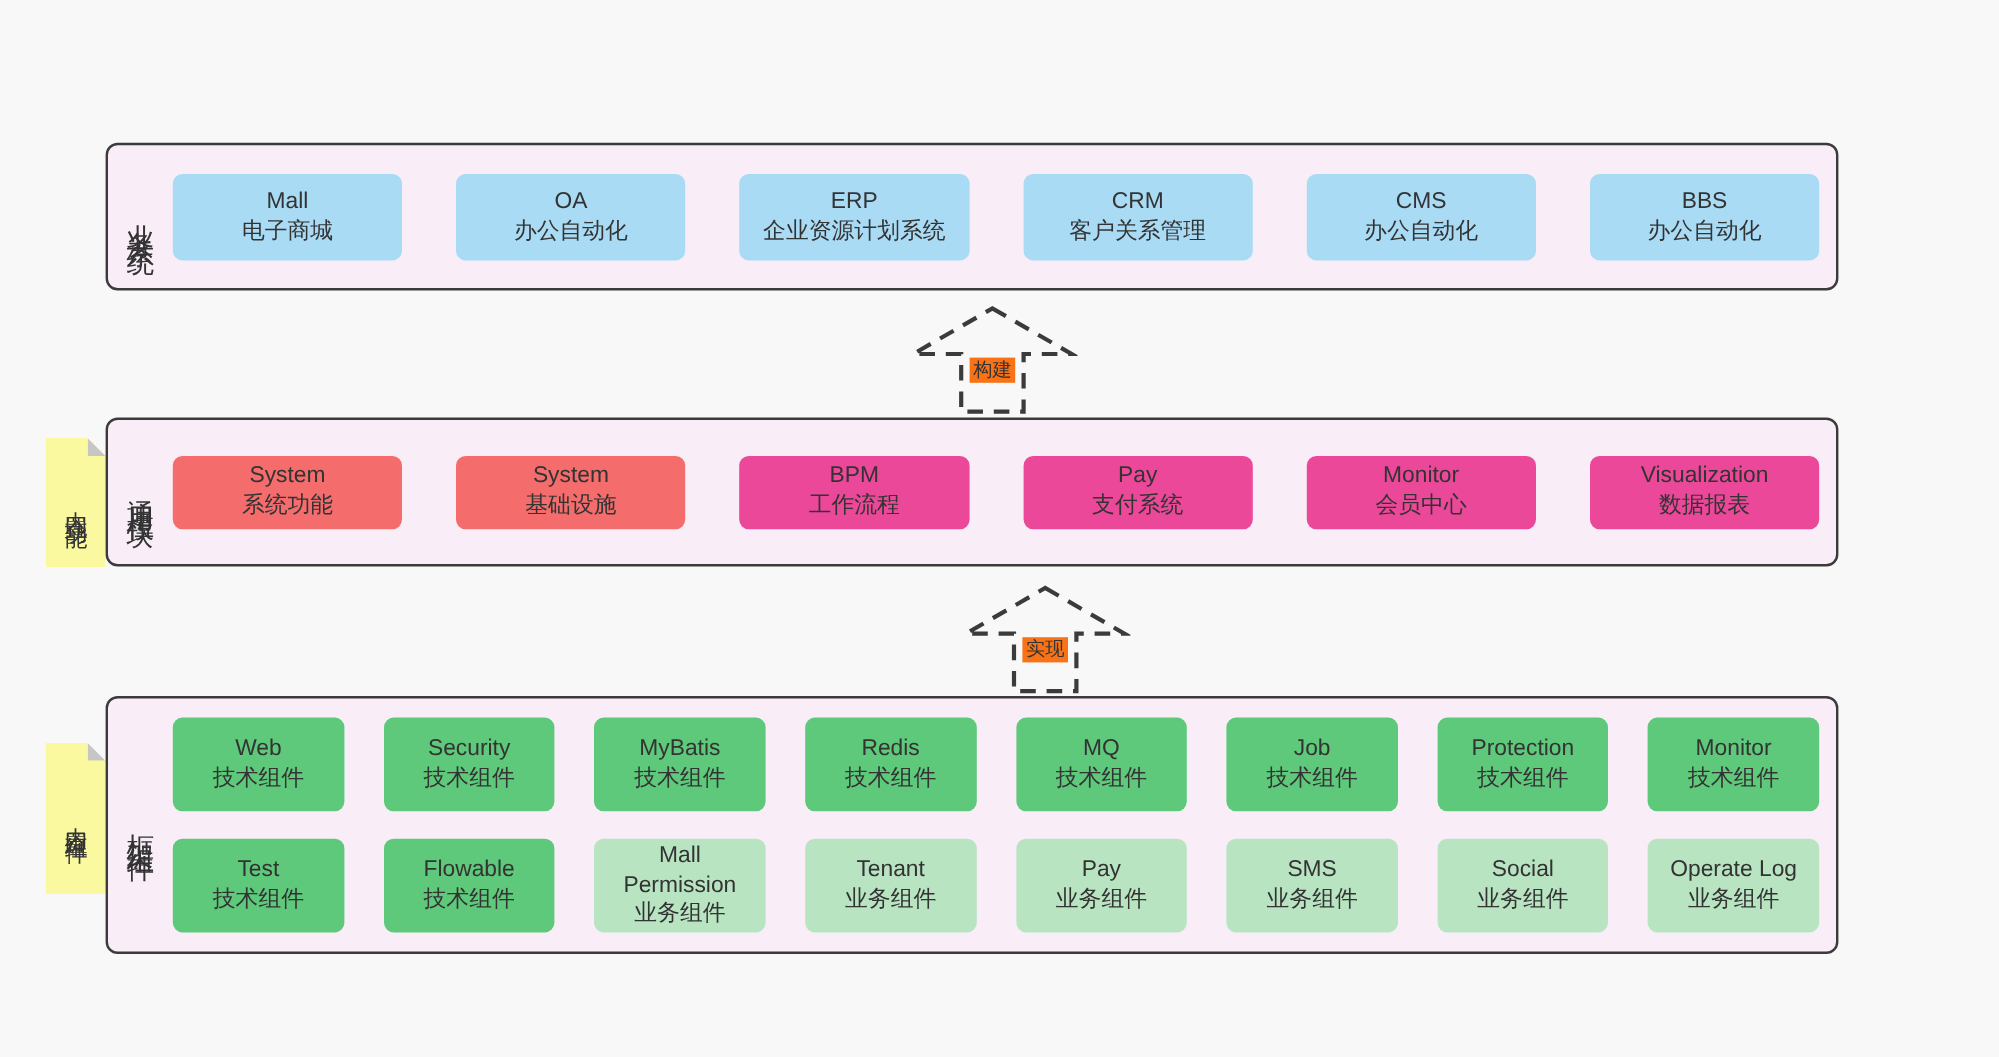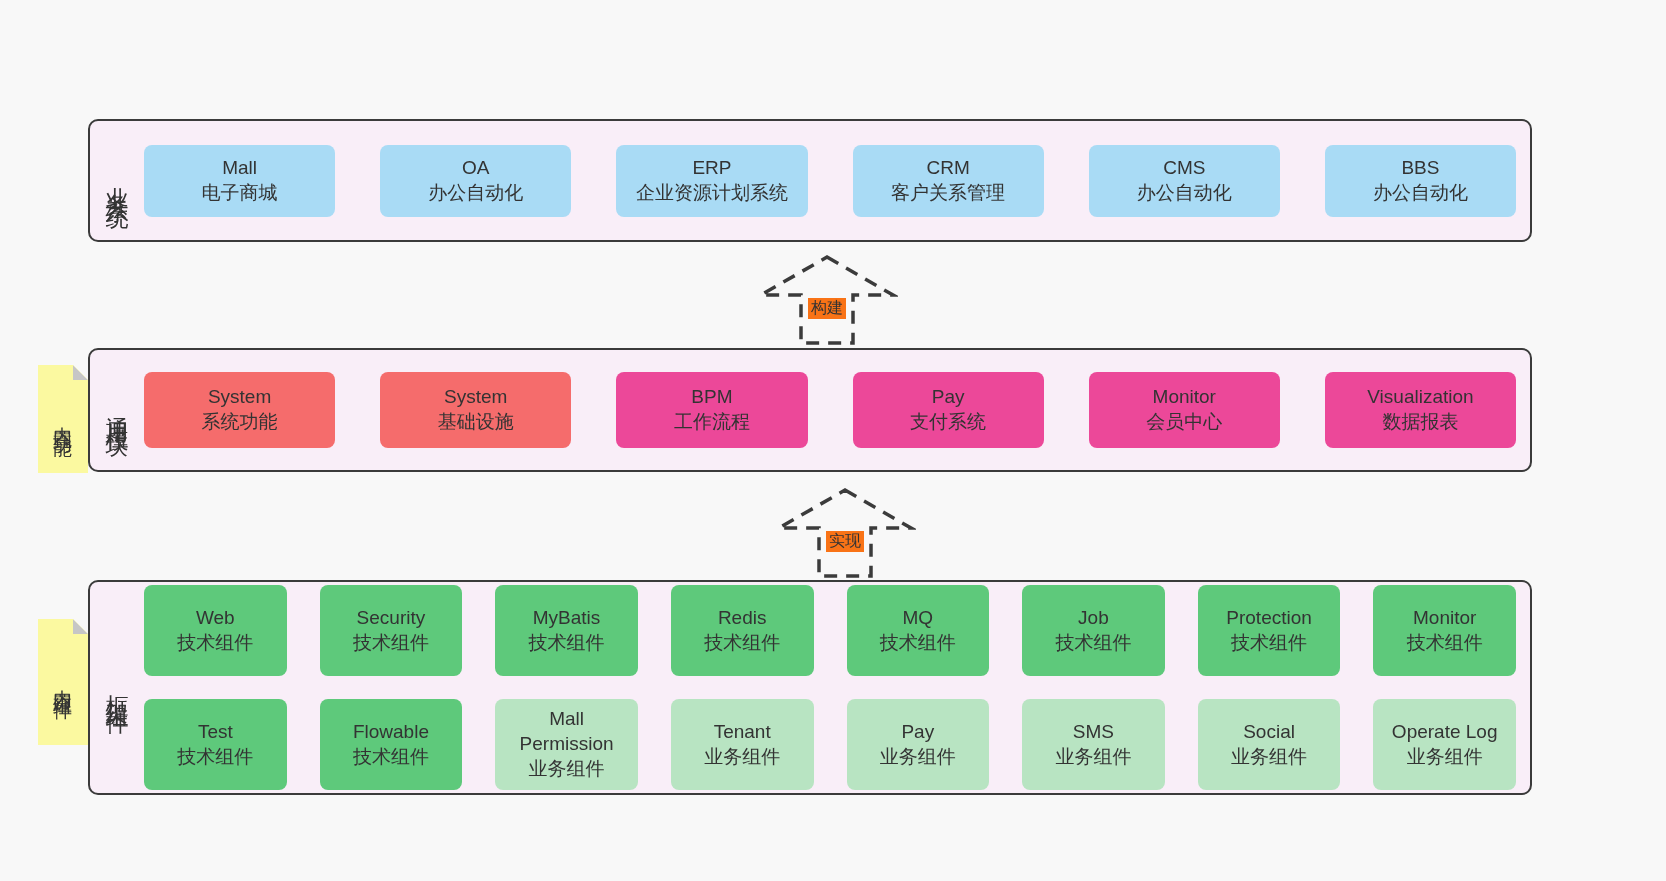--- a/index.html
+++ b/index.html
@@ -56,22 +56,22 @@
     flex-direction:column;
     align-items:center;
     justify-content:center;
     text-align:center;
     font-size:19px;
     line-height:1.3;
     padding:2px 6px;
   }
   .boxes-row .box { flex:1; }
   .row1 .box { height:72px; }
-  .row2 .box { height:76px; }
-  .boxes-grid .box { height:91px; }
+  .row2 .box { height:61px; }
+  .boxes-grid .box { height:78px; }
   .box .t, .box .s { display:block; }
   .blue        { background:#a9dbf5; }
   .red         { background:#f56c6c; }
   .pink        { background:#ec4899; }
   .green       { background:#5ec97b; }
   .green-light { background:#b8e4c2; }
   .arrow {
     position:absolute;
     width:142px;
     height:92px;
@@ -186,21 +186,21 @@
       <span class="t">Monitor</span>
       <span class="s">会员中心</span>
     </div>
     <div class="box pink">
       <span class="t">Visualization</span>
       <span class="s">数据报表</span>
     </div>
   </div>
 </section>
 
-<div class="arrow" style="left:774px;top:487px;">
+<div class="arrow" style="left:800px;top:487px;">
   <svg width="142" height="92" viewBox="0 0 142 92">
     <path d="M71 3 L137 41 L97 41 L97 89 L45 89 L45 41 L5 41 Z" fill="none" stroke="#3b3b3b" stroke-width="3.5" stroke-dasharray="13 9"></path>
   </svg>
   <span class="arrow-label">实现</span>
 </div>
 
 <div class="tag" style="top:619px;height:126px;">
   <div class="fold"></div>
   <span class="tag-text">内置组件</span>
 </div>

